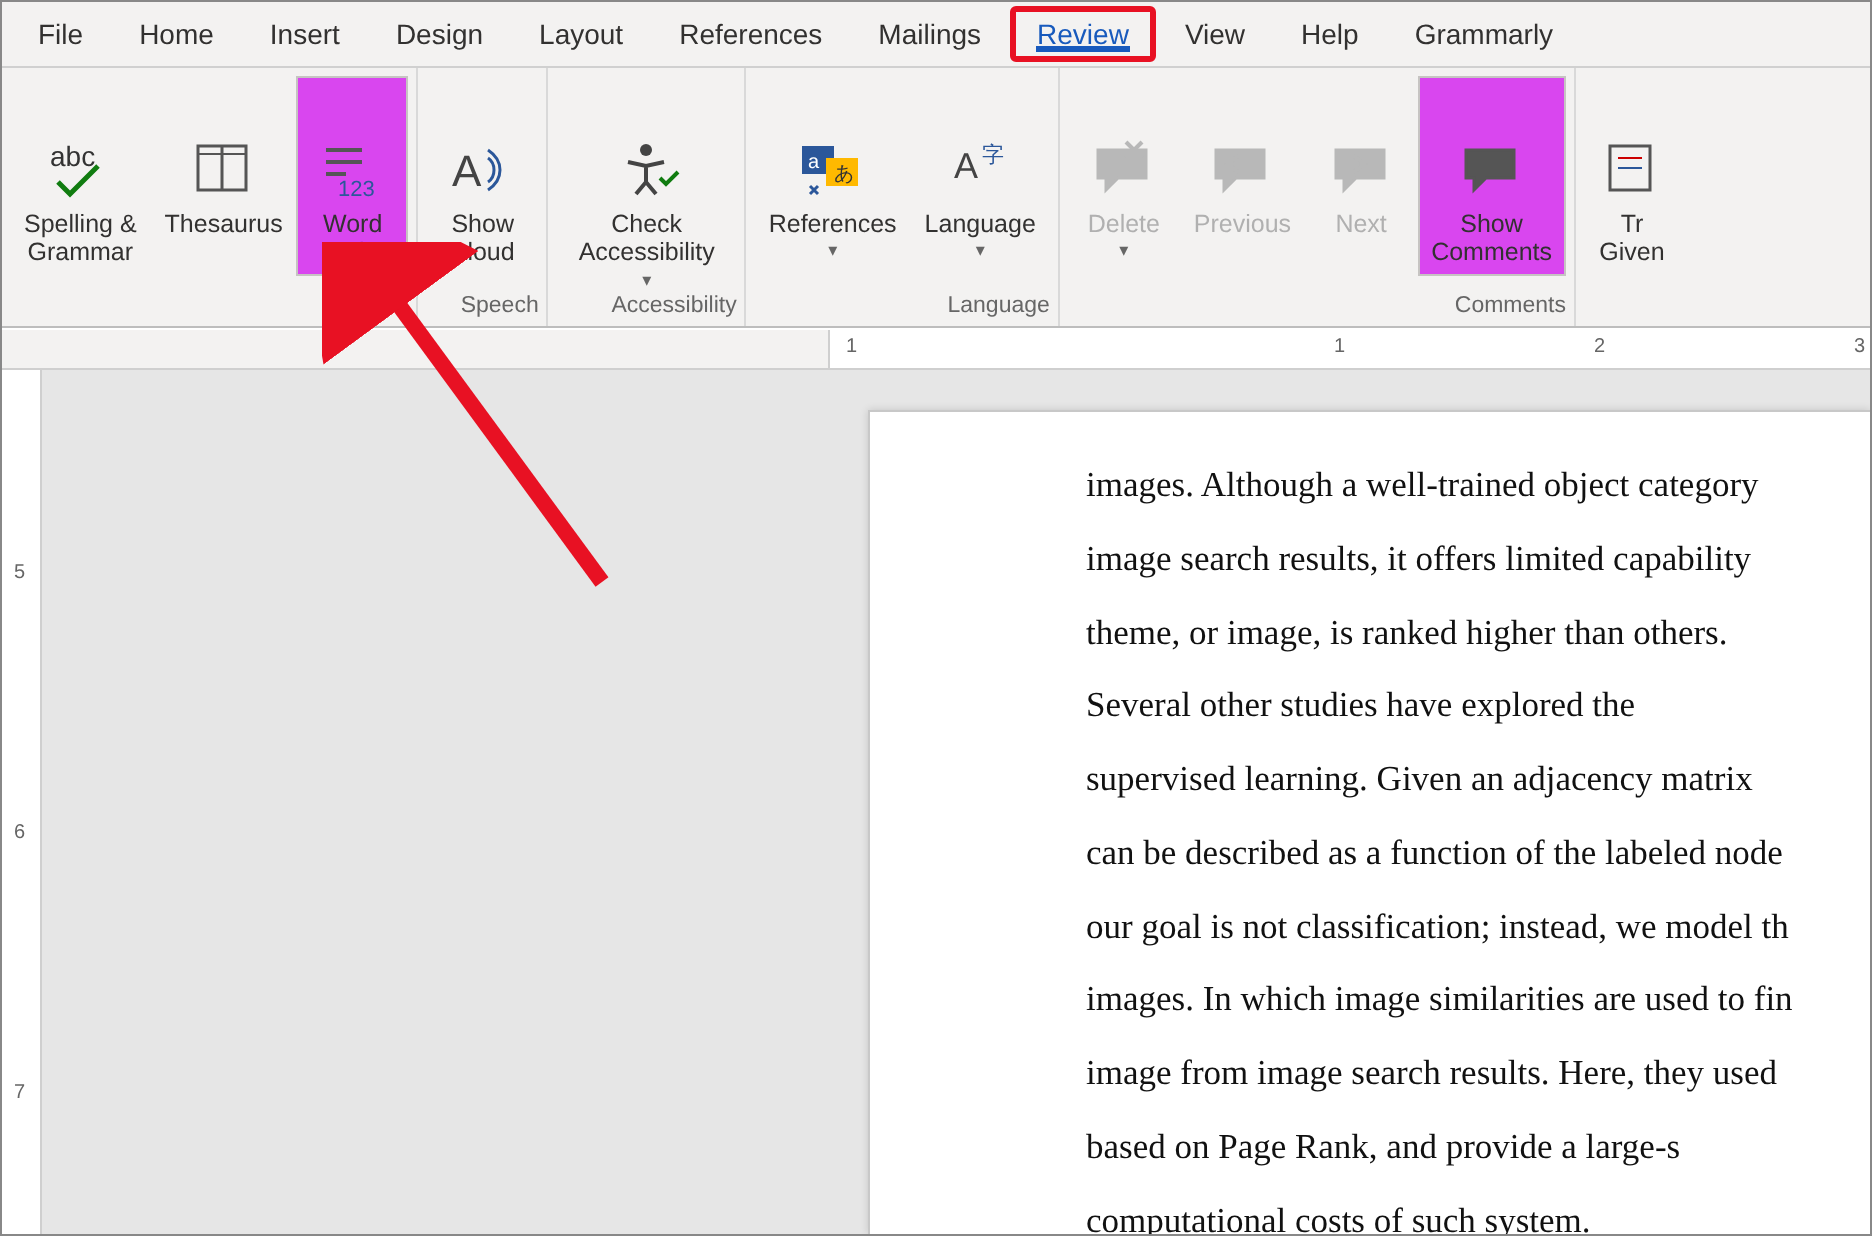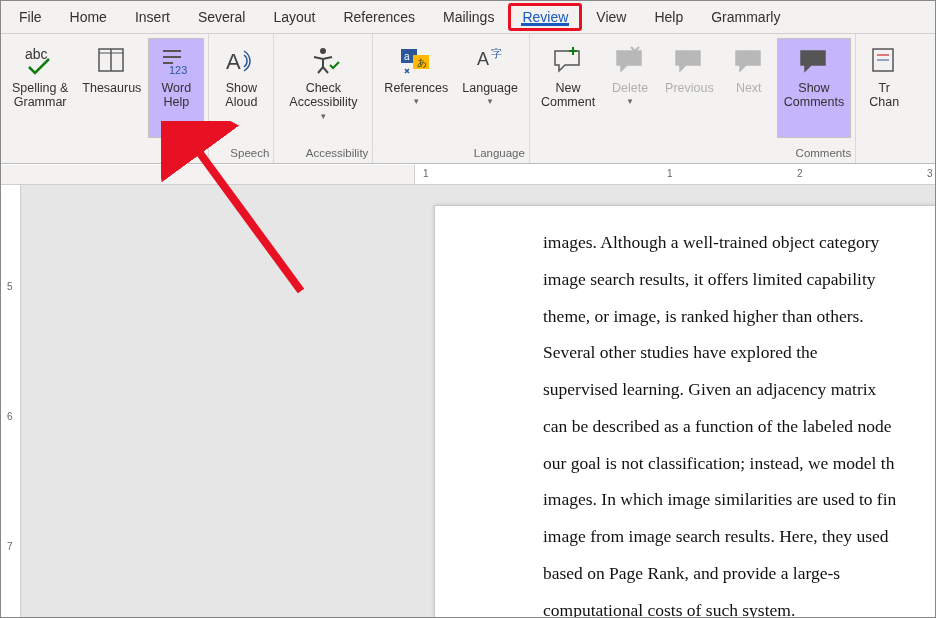--- a/index.html
+++ b/index.html
@@ -12,22 +12,22 @@
     .tab.active::after { content:""; position:absolute; left:10px; right:10px; bottom:2px; height:3px; background:#185abd; }
     .tab.review-hi { border:3px solid #e81123; border-radius:3px; padding:3px 11px; }
 
     
     .ribbon { height:130px; background:#f3f2f1; border-bottom:1px solid #bdbdbd; display:flex; }
     .group { display:flex; flex-direction:column; align-items:center; border-right:1px solid #d9d9d9; padding:4px 4px 0; }
     .group-buttons { display:flex; flex:1; align-items:flex-start; }
     .group-label { font-size:11.5px; color:#666; padding:2px 0 4px; text-align:right; width:100%; }
     .btn { display:flex; flex-direction:column; align-items:center; justify-content:flex-start; padding:4px 6px 2px; min-width:56px; text-align:center; font-size:12.5px; color:#323130; line-height:1.15; border:1px solid transparent; cursor:pointer; height:100px; }
     .btn.disabled { color:#b0b0b0; cursor:default; }
-    .btn.pressed { background:#c4b5fd; border:1px solid #c6c4c2; }
-    .btn .ic { width:34px; height:34px; margin-bottom:4px; display:flex; align-items:center; justify-content:center; }
+    .btn.pressed { background:#d946ef; border:1px solid #c6c4c2; }
+    .btn .ic { width:34px; height:34px; margin-bottom:4px; display:flex; align-items:center; justify-content:center;margin-top:24px; }
     .btn .lbl span{display:block;}
     .dd { font-size:9px; color:#666; margin-top:1px; }
     .btn.disabled svg * { stroke:#b8b8b8 !important; fill:#b8b8b8 !important; }
 
     
     .workspace { position:absolute; top:164px; bottom:0; left:0; right:0; background:#e6e6e6; }
     .hruler { position:absolute; top:0; left:0; right:0; height:20px; background:#f3f2f1; border-bottom:1px solid #cfcfcf; font-size:10px; color:#666; overflow:hidden; }
     .hruler .whitearea { position:absolute; left:413px; right:0; top:0; bottom:0; background:#fff; border-left:1px solid #cfcfcf; }
     .hruler .num { position:absolute; top:3px; }
     .vruler { position:absolute; top:20px; bottom:0; left:0; width:20px; background:#fff; border-right:1px solid #cfcfcf; font-size:10px; color:#666; }
@@ -39,21 +39,21 @@
     
     .arrow { position:absolute; pointer-events:none; }
   </style>
 </head>
 <body>
 
 <div class="tabstrip">
   <div class="tab">File</div>
   <div class="tab">Home</div>
   <div class="tab">Insert</div>
-  <div class="tab">Several</div>
+  <div class="tab">Design</div>
   <div class="tab">Layout</div>
   <div class="tab">References</div>
   <div class="tab">Mailings</div>
   <div class="tab active review-hi">Review</div>
   <div class="tab">View</div>
   <div class="tab">Help</div>
   <div class="tab">Grammarly</div>
 </div>
 
 <div class="ribbon">
@@ -171,33 +171,20 @@
             <span>Language</span>
             <span class="dd">▾</span>
           </div>
       </div>
     </div>
     <div class="group-label">Language</div>
   </div>
 
   <div class="group">
     <div class="group-buttons">
-      <div class="btn">
-        <div class="ic">
-          <svg width="34" height="34">
-              <path d="M4 8 h24 v14 h-14 l-6 6 v-6 h-4 z" fill="none" stroke="#555" stroke-width="1.5"></path>
-              <line x1="22" y1="4" x2="22" y2="12" stroke="#107c10" stroke-width="2"></line>
-              <line x1="18" y1="8" x2="26" y2="8" stroke="#107c10" stroke-width="2"></line>
-            </svg>
-        </div>
-        <div class="lbl">
-            <span>New</span>
-            <span>Comment</span>
-          </div>
-      </div>
       <div class="btn disabled">
         <div class="ic">
           <svg width="34" height="34">
               <path d="M4 8 h24 v14 h-14 l-6 6 v-6 h-4 z" fill="none" stroke="#b0b0b0" stroke-width="1.5"></path>
               <line x1="18" y1="4" x2="26" y2="12" stroke="#b0b0b0" stroke-width="2"></line>
               <line x1="26" y1="4" x2="18" y2="12" stroke="#b0b0b0" stroke-width="2"></line>
             </svg>
         </div>
         <div class="lbl">
             <span>Delete</span>
@@ -246,21 +233,21 @@
       <div class="btn" style="min-width:34px">
         <div class="ic">
           <svg width="28" height="34">
               <rect x="3" y="6" width="20" height="22" fill="none" stroke="#555" stroke-width="1.5"></rect>
               <line x1="7" y1="12" x2="19" y2="12" stroke="#c00"></line>
               <line x1="7" y1="17" x2="19" y2="17" stroke="#2b579a"></line>
             </svg>
         </div>
         <div class="lbl">
             <span>Tr</span>
-            <span>Chan</span>
+            <span>Given</span>
           </div>
       </div>
     </div>
     <div class="group-label">&nbsp;</div>
   </div>
 </div>
 
 <div class="workspace">
   <div class="hruler">
     <div class="whitearea"></div>

